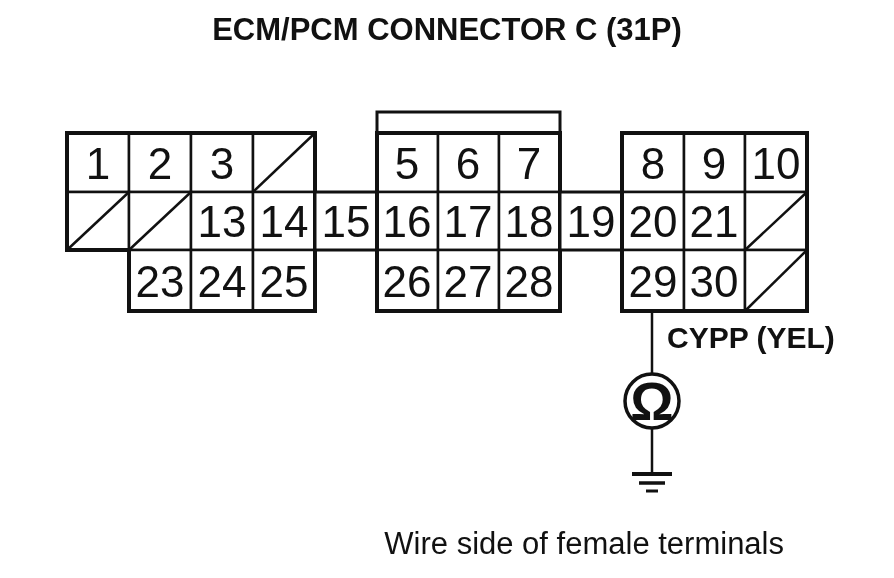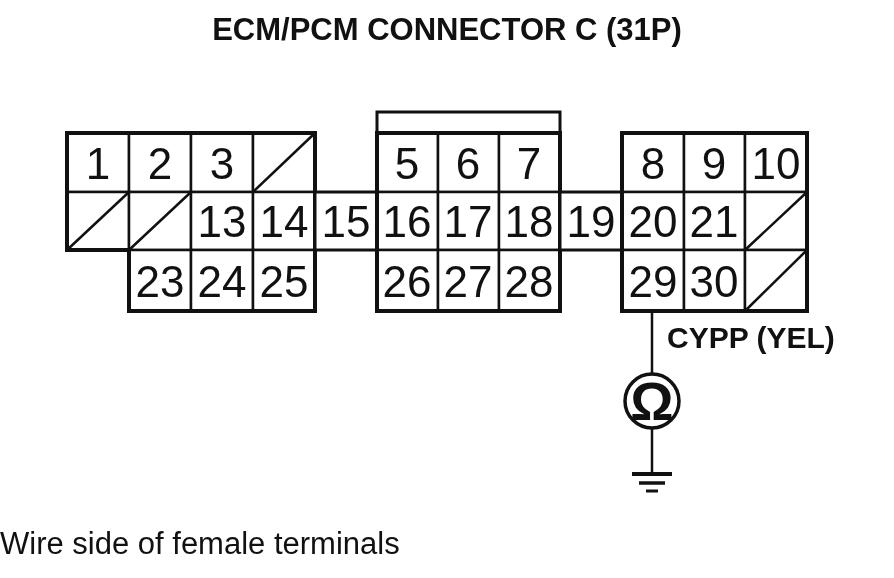--- a/index.html
+++ b/index.html
@@ -1,20 +1,20 @@
 <!DOCTYPE html>
 <html><head>
 <meta charset="utf-8">
 <style>
   html,body{margin:0;padding:0;background:#fff;}
   .page{position:relative;width:894px;height:578px;background:#fff;
         font-family:"Liberation Sans",sans-serif;color:#111;overflow:hidden;}
   .title{position:absolute;top:12px;left:0;width:894px;text-align:center;
          font-size:31px;font-weight:bold;}
-  .caption{position:absolute;top:526px;left:0;width:784px;text-align:left;
+  .caption{position:absolute;top:526px;left:0;width:784px;text-align:right;
            font-size:31px;font-weight:normal;}
   svg.diagram{position:absolute;left:0;top:0;}
   .cell{fill:#ffffff;stroke:#111;stroke-width:2.5;}
   .bridge{fill:#ffffff;stroke:#111;stroke-width:3;}
   .outline{fill:none;stroke:#111;stroke-width:4;}
   .tab{fill:#ffffff;stroke:#111;stroke-width:3;}
   .diag{stroke:#111;stroke-width:2.5;}
   .num{font-family:"Liberation Sans","DejaVu Sans",sans-serif;font-size:44px;
        fill:#111;text-anchor:middle;}
   .wire{stroke:#111;stroke-width:2.5;fill:none;}

